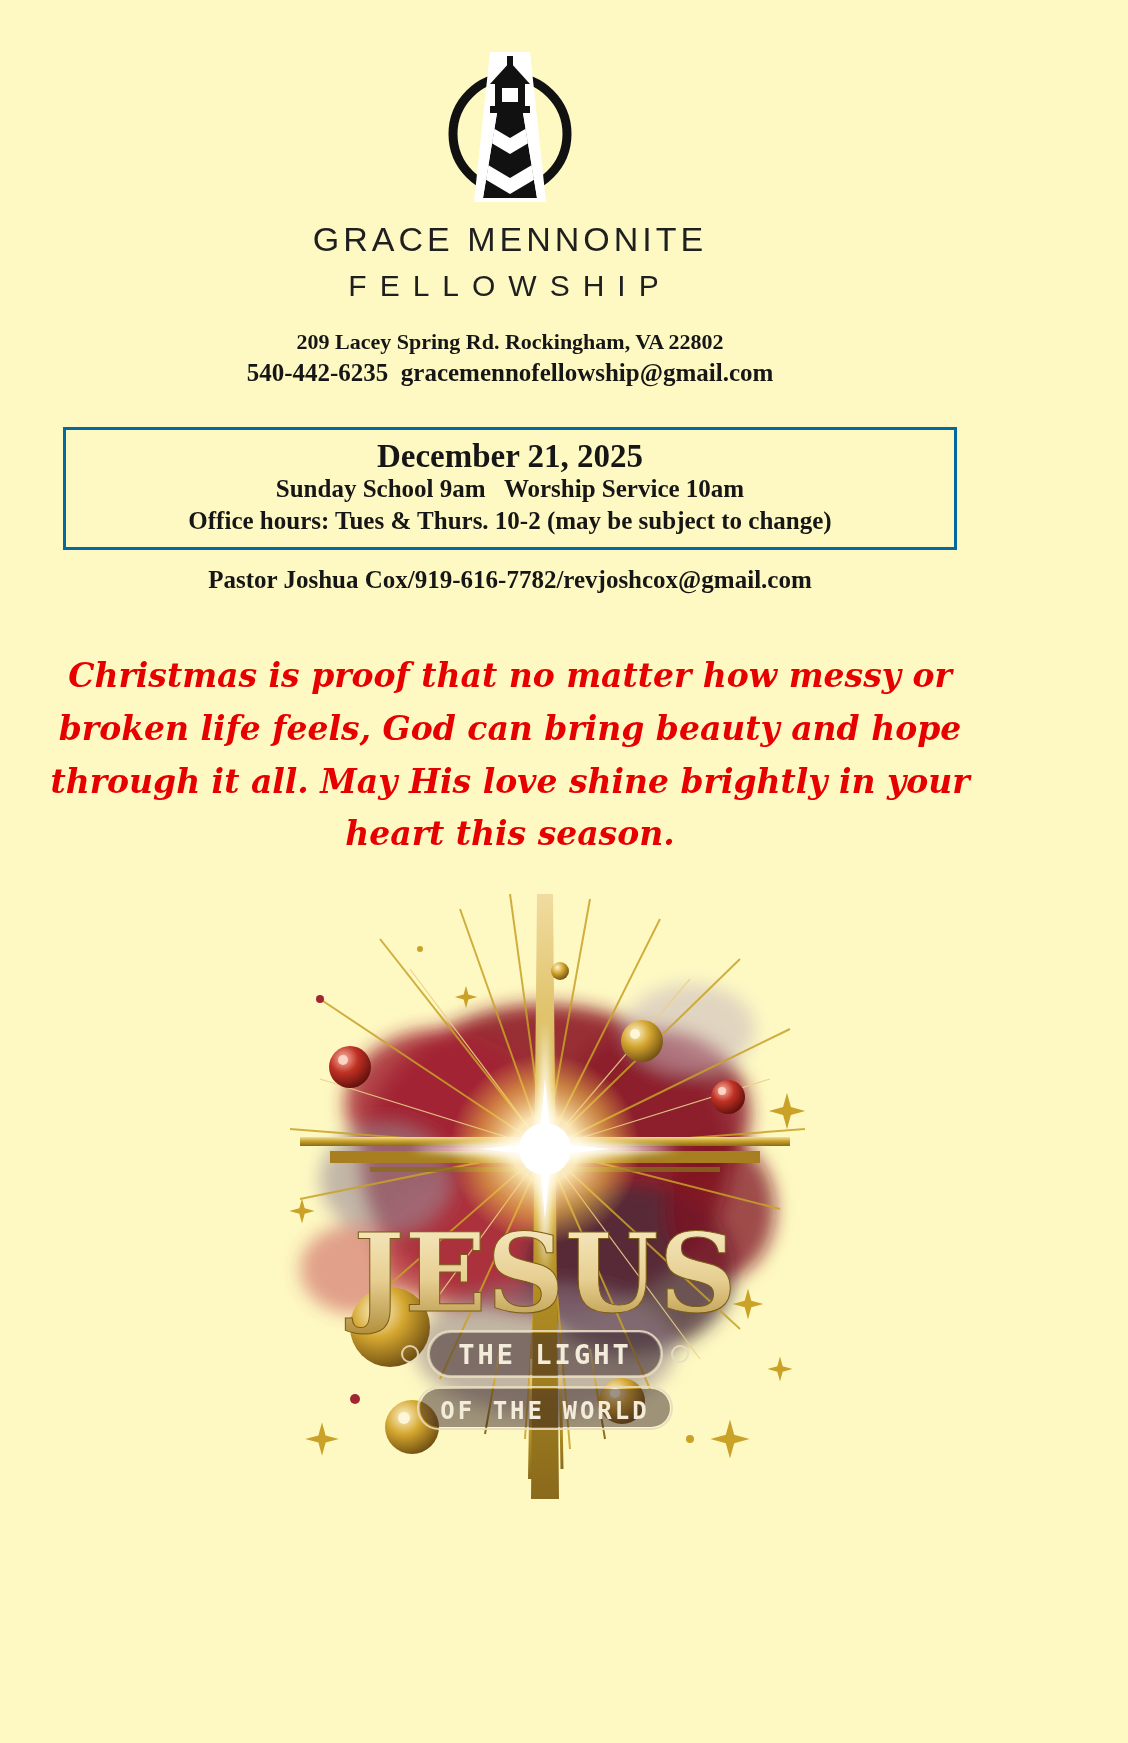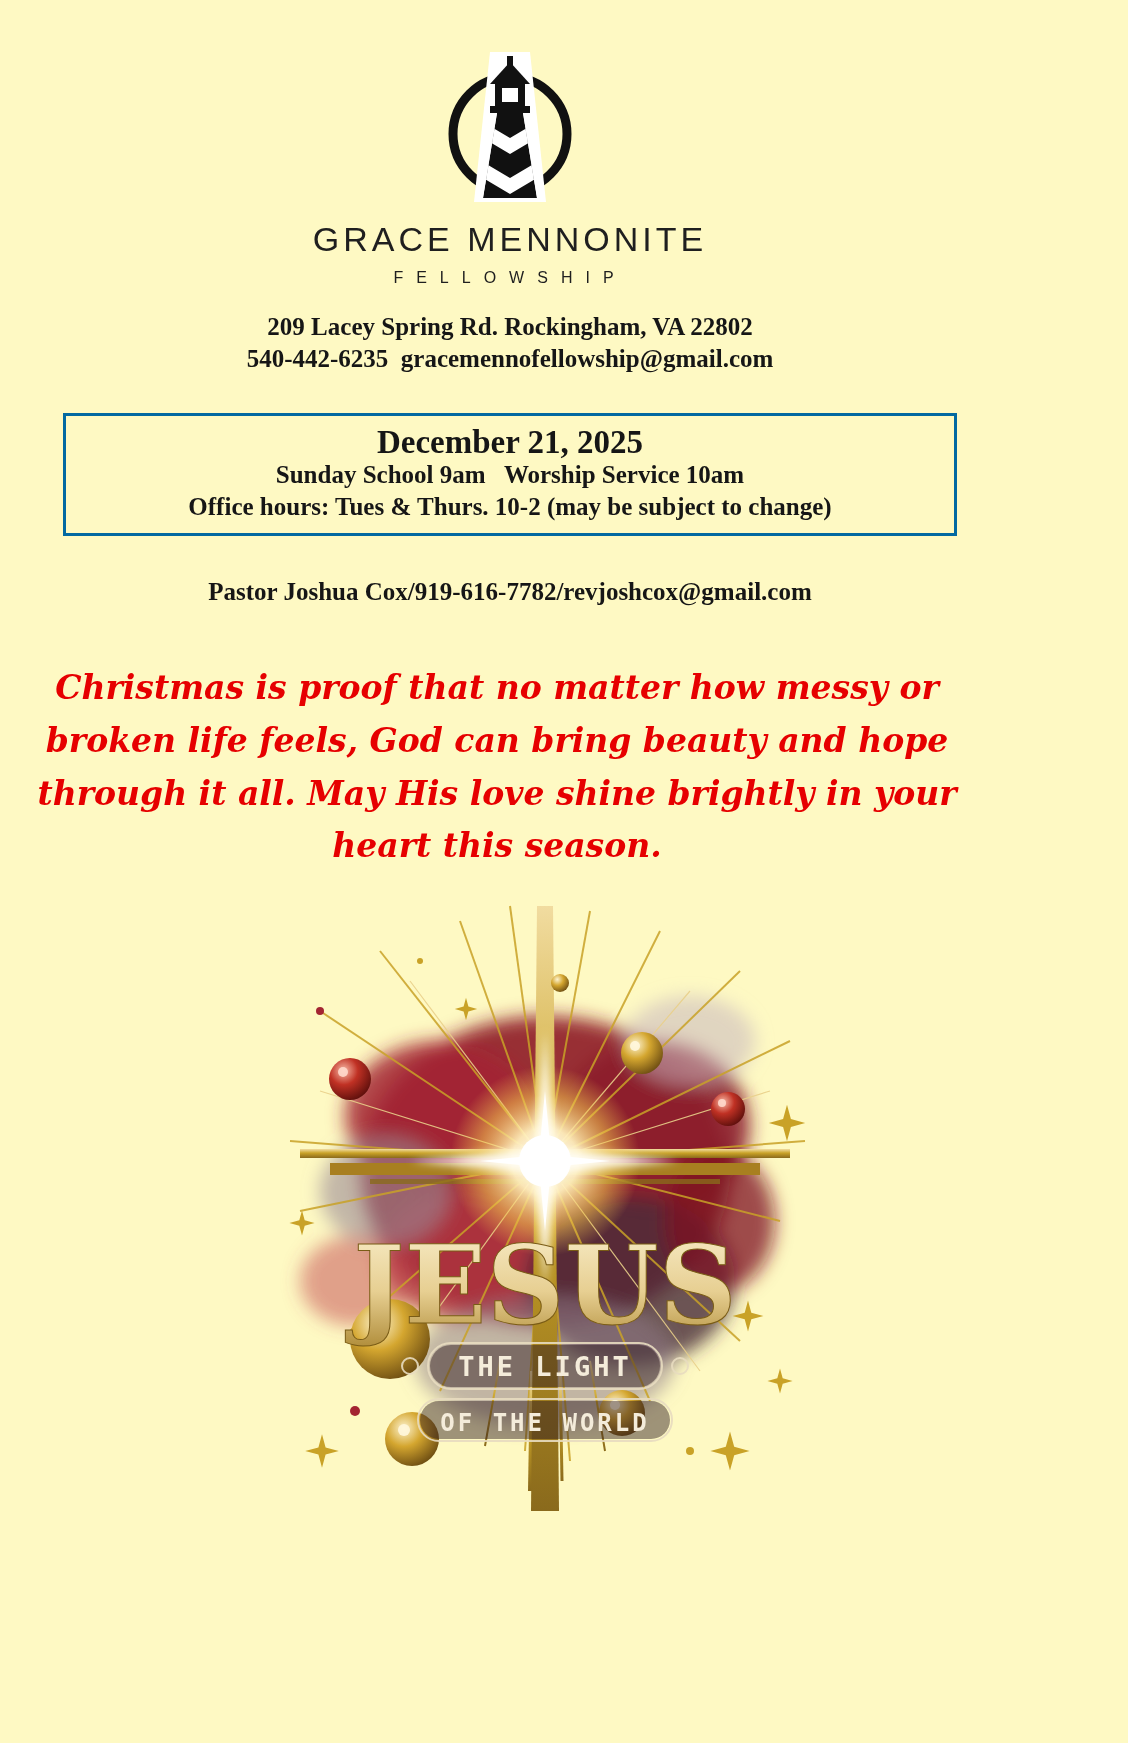--- a/index.html
+++ b/index.html
@@ -16,50 +16,50 @@
 
   
   .logo-wrap { width:150px; margin:0 auto; }
   .church-name {
     font-family:"Liberation Sans", sans-serif;
     font-size:34px; font-weight:500; letter-spacing:4px;
     color:#1f1f1f; margin-top:14px; white-space:pre-wrap;
   }
   .church-subname {
     font-family:"Liberation Sans", sans-serif;
-    font-size:16px; font-weight:400; letter-spacing:13px;
+    font-size:30px; font-weight:400; letter-spacing:13px;
     color:#1f1f1f; margin-top:10px; white-space:pre-wrap;
   }
 
   
   .address-line {
-    font-size:25px; font-weight:bold; margin-top:26px; white-space:pre-wrap;
+    font-size:22px; font-weight:bold; margin-top:26px; white-space:pre-wrap;
   }
   .phone-line {
     font-size:25px; font-weight:bold; margin-top:4px; white-space:pre-wrap;
   }
 
   
   .info-box {
     width:894px; margin:40px auto 0 63px;
     border:3px solid #0369a1; padding:8px 6px 12px 6px;
   }
   .info-date { font-size:33px; font-weight:bold; }
   .info-schedule { font-size:25px; font-weight:bold; margin-top:0; white-space:pre-wrap; }
   .info-hours { font-size:25px; font-weight:bold; margin-top:4px; white-space:pre-wrap; }
 
-  .pastor-line { font-size:25px; font-weight:bold; margin-top:42px; white-space:pre-wrap; }
+  .pastor-line { font-size:25px; font-weight:bold; margin-top:16px; white-space:pre-wrap; }
 
   
   .quote {
     font-family:"DejaVu Serif", serif;
     font-style:italic; font-weight:bold;
     font-size:33px; line-height:1.6;
     color:#e60000;
-    max-width:930px; margin:56px auto 0 32px;
+    max-width:930px; margin:56px auto 0 45px;
   }
 
   
   .greeting {
     font-family:"DejaVu Sans", sans-serif;
     font-style:italic; font-weight:bold;
     font-size:45px; letter-spacing:0px;
     color:#ec0b0b;
     margin:62px auto 0 auto; white-space:pre-wrap;
   }

